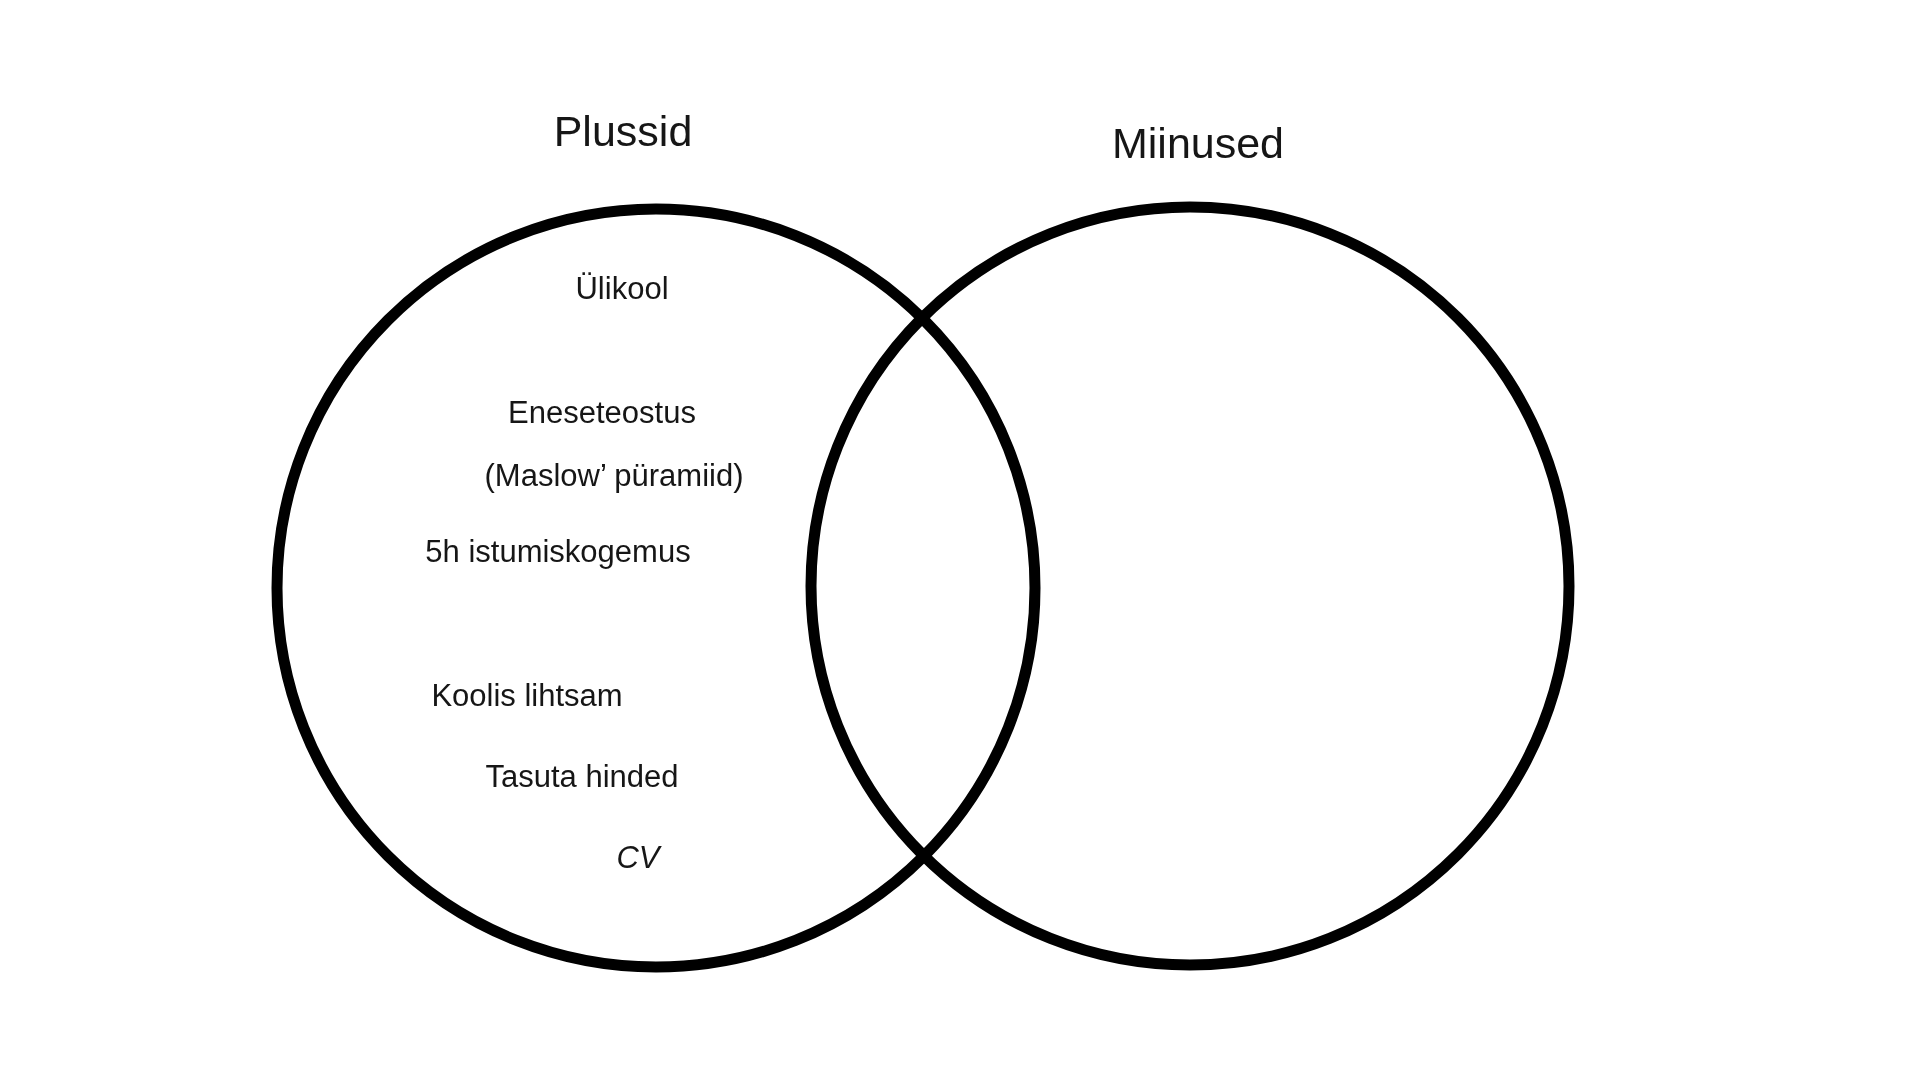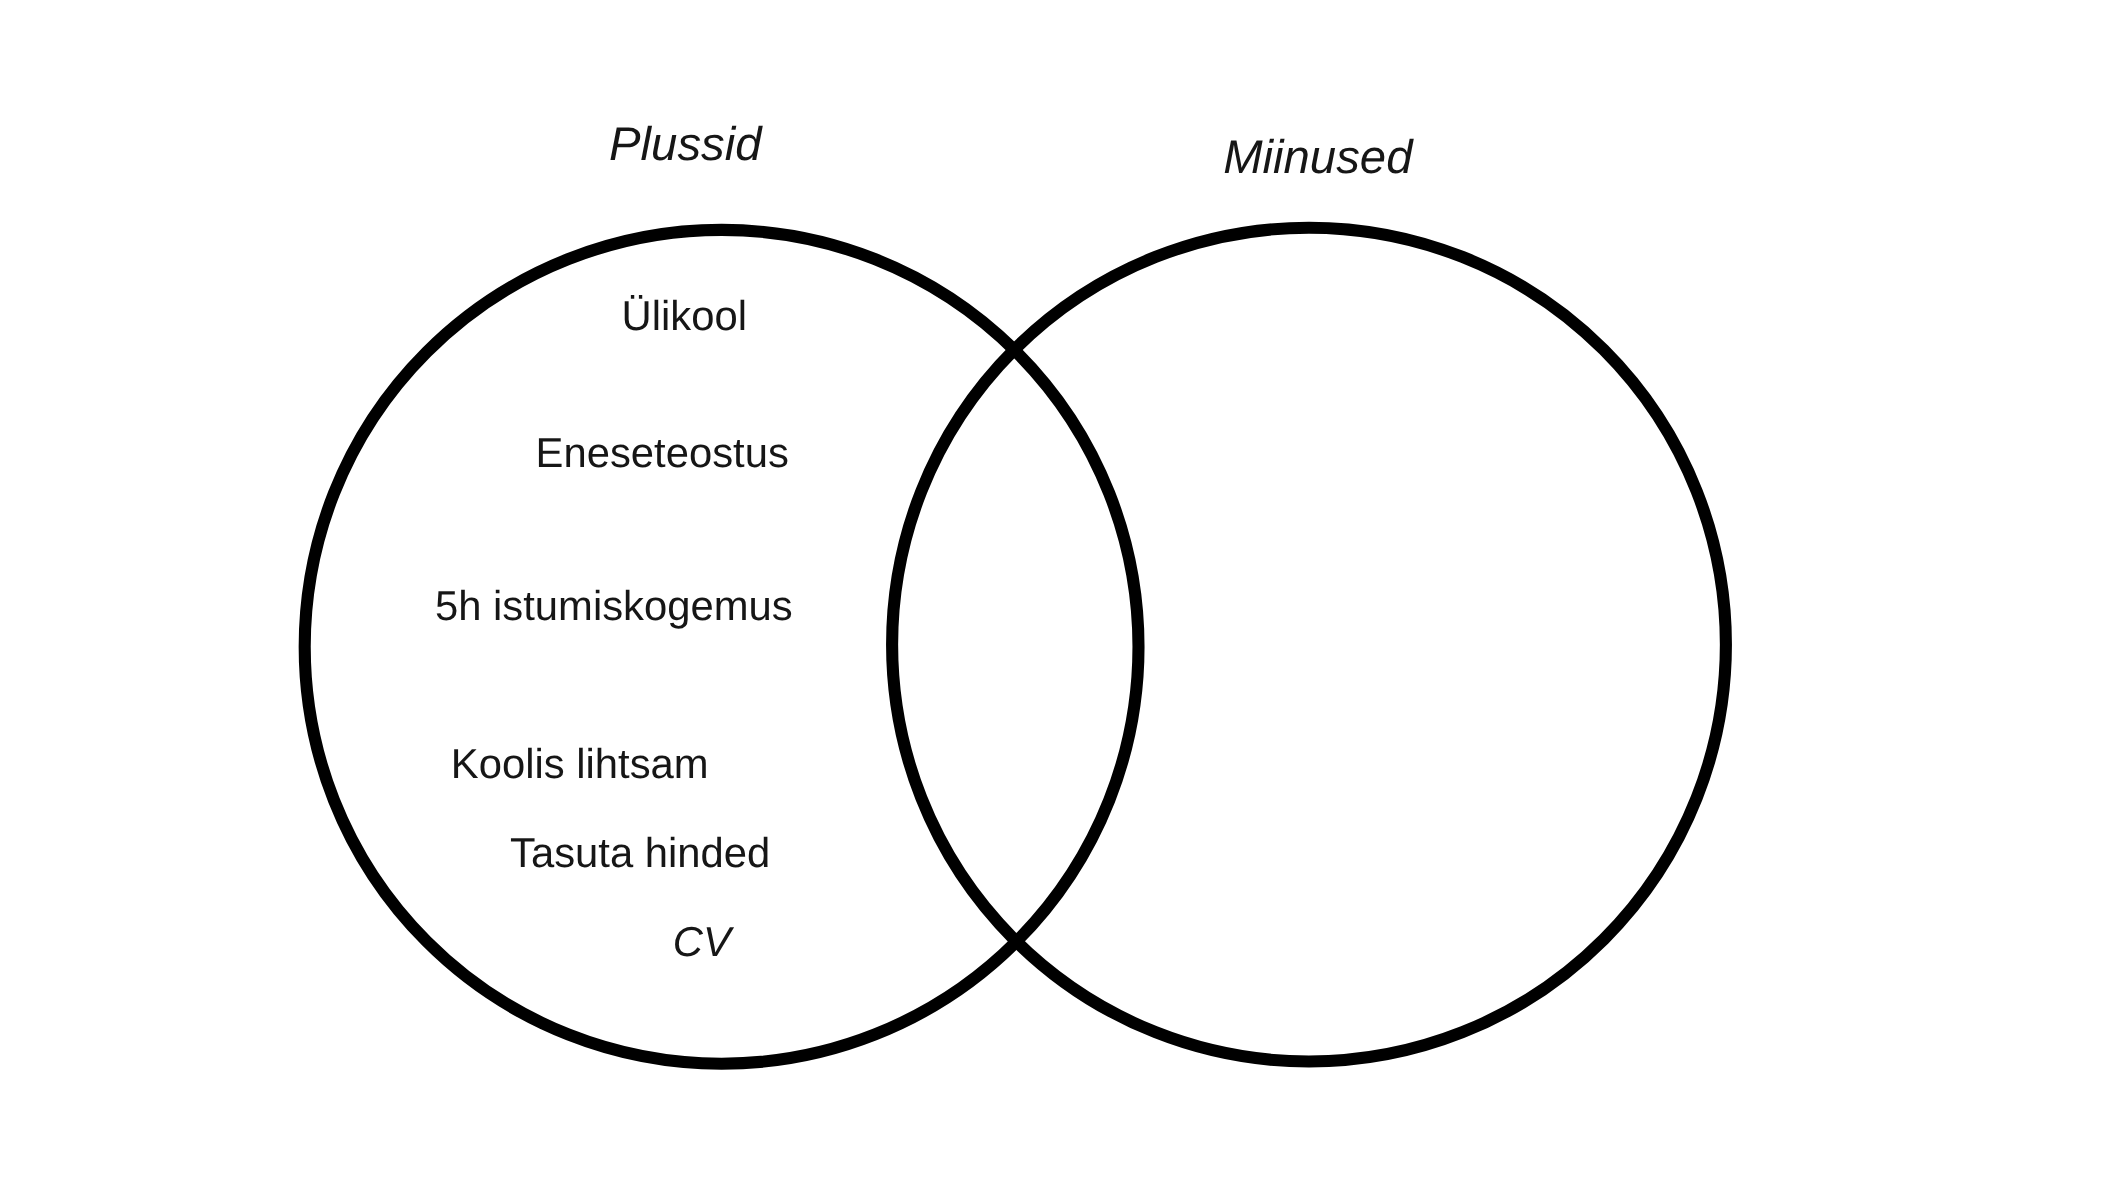--- a/index.html
+++ b/index.html
@@ -18,27 +18,26 @@
   }
   .venn-svg {
     position: absolute;
     left: 0;
     top: 0;
   }
   .label {
     position: absolute;
     transform: translate(-50%, -50%);
     white-space: nowrap;
-    font-size: 38px;
+    font-size: 31px;
     line-height: 1.2;
     color: #161616;
   }
   .title {
     font-size: 43px;
-    font-style: italic;
   }
   
   .title-left  { left: 623px;  top: 132px; }
   .title-right { left: 1198px; top: 132px; margin-top: 12px; }
   
   .i0 { left: 622px; top: 289px; }
   .i1 { left: 628px; top: 357px; }
   .i2 { left: 602px; top: 413px; }
   .i3 { left: 614px; top: 476px; }
   .i4 { left: 558px; top: 552px; }
@@ -59,20 +58,21 @@
 
   <div class="label title title-left">Plussid</div>
 
   <div class="label title title-right">Miinused</div>
 
   <div class="label i0">Ülikool</div>
 
 
   <div class="label i2">Eneseteostus</div>
 
+  <div class="label i3">(Maslow’ püramiid)</div>
 
   <div class="label i4">5h istumiskogemus</div>
 
 
   <div class="label i7">Tasuta hinded</div>
 
   <div class="label i6">Koolis lihtsam</div>
 
   <div class="label i8">CV</div>
 

